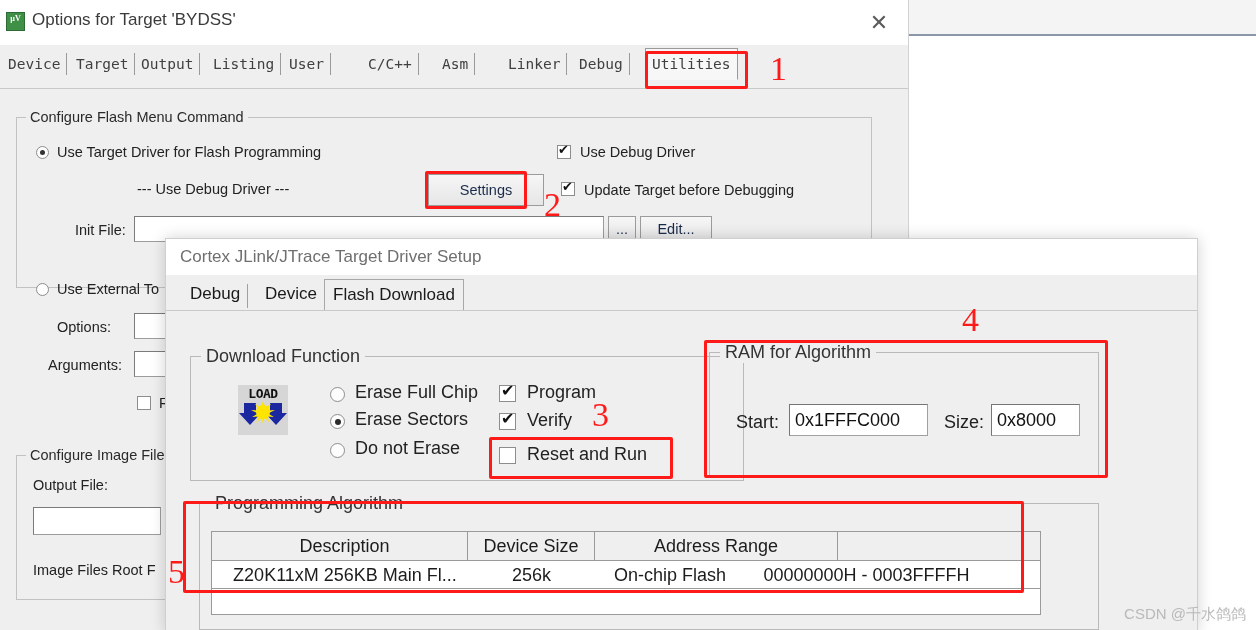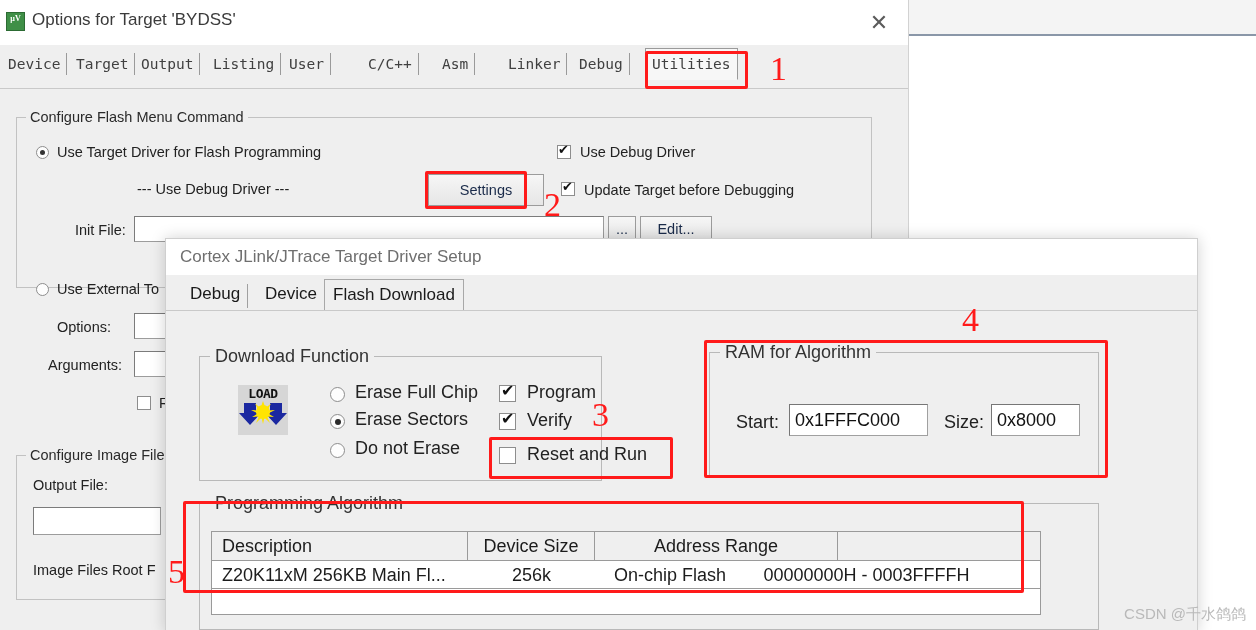--- a/index.html
+++ b/index.html
@@ -404,21 +404,21 @@
   }
   .alg-row div {
     font-size: 18px;
     color: #1c1c1c;
     line-height: 28px;
     box-sizing: border-box;
     font-family: "Liberation Sans", sans-serif;
     white-space: nowrap;
     overflow: hidden;
   }
-  .c0 { width: 256px; padding-left: 10px; }
+  .c0 { width: 256px; padding-left: 10px; text-align: center; }
   .c1 { width: 127px; text-align: center; }
   .c2 { width: 150px; text-align: center; }
   .c3 { width: 243px; text-align: center; }
   .c4 { width: 52px; border-right: none !important; }
   .alg-scrollpane {
     position: absolute;
     left: 211px; top: 589px;
     width: 830px; height: 26px;
     background: #ffffff;
     border: 1px solid #9a9a9a;
@@ -536,21 +536,21 @@
 
     <div class="jl-tabstrip">
       <div class="jl-tab sep" style="left:16px;">Debug</div>
       <div class="jl-tab sep" style="left:91px;">Device</div>
       <div class="jl-tab selected" style="left:158px;">Flash Download</div>
     </div>
 
     <div class="jl-body"></div>
   </div>
 
-  <div class="jl-gb" style="left:199px; top:356px; width:403px; height:125px;">
+  <div class="jl-gb" style="left:190px; top:356px; width:554px; height:125px;">
     <div class="gb-title">Download Function</div>
   </div>
 
   <div class="load-icon">
     <div class="load-word">LOAD</div>
     <svg width="50" height="34" viewBox="0 0 50 34" style="position:absolute;left:0;top:16px;">
       <polygon points="6,2 18,2 18,12 23,12 12,24 1,12 6,12" fill="#1b28a0"></polygon>
       <polygon points="32,2 44,2 44,12 49,12 38,24 27,12 32,12" fill="#1b28a0"></polygon>
       <circle cx="25" cy="11" r="7" fill="#ffe400"></circle>
       <polygon points="25,0 27.5,7 33,2.5 29.5,9.5 37,9 30,12.5 36,16 29,15.5 32,22 26.5,16.5 25,23 23.5,16.5 18,22 21,15.5 14,16 20,12.5 13,9 20.5,9.5 17,2.5 22.5,7" fill="#ffe400"></polygon>

